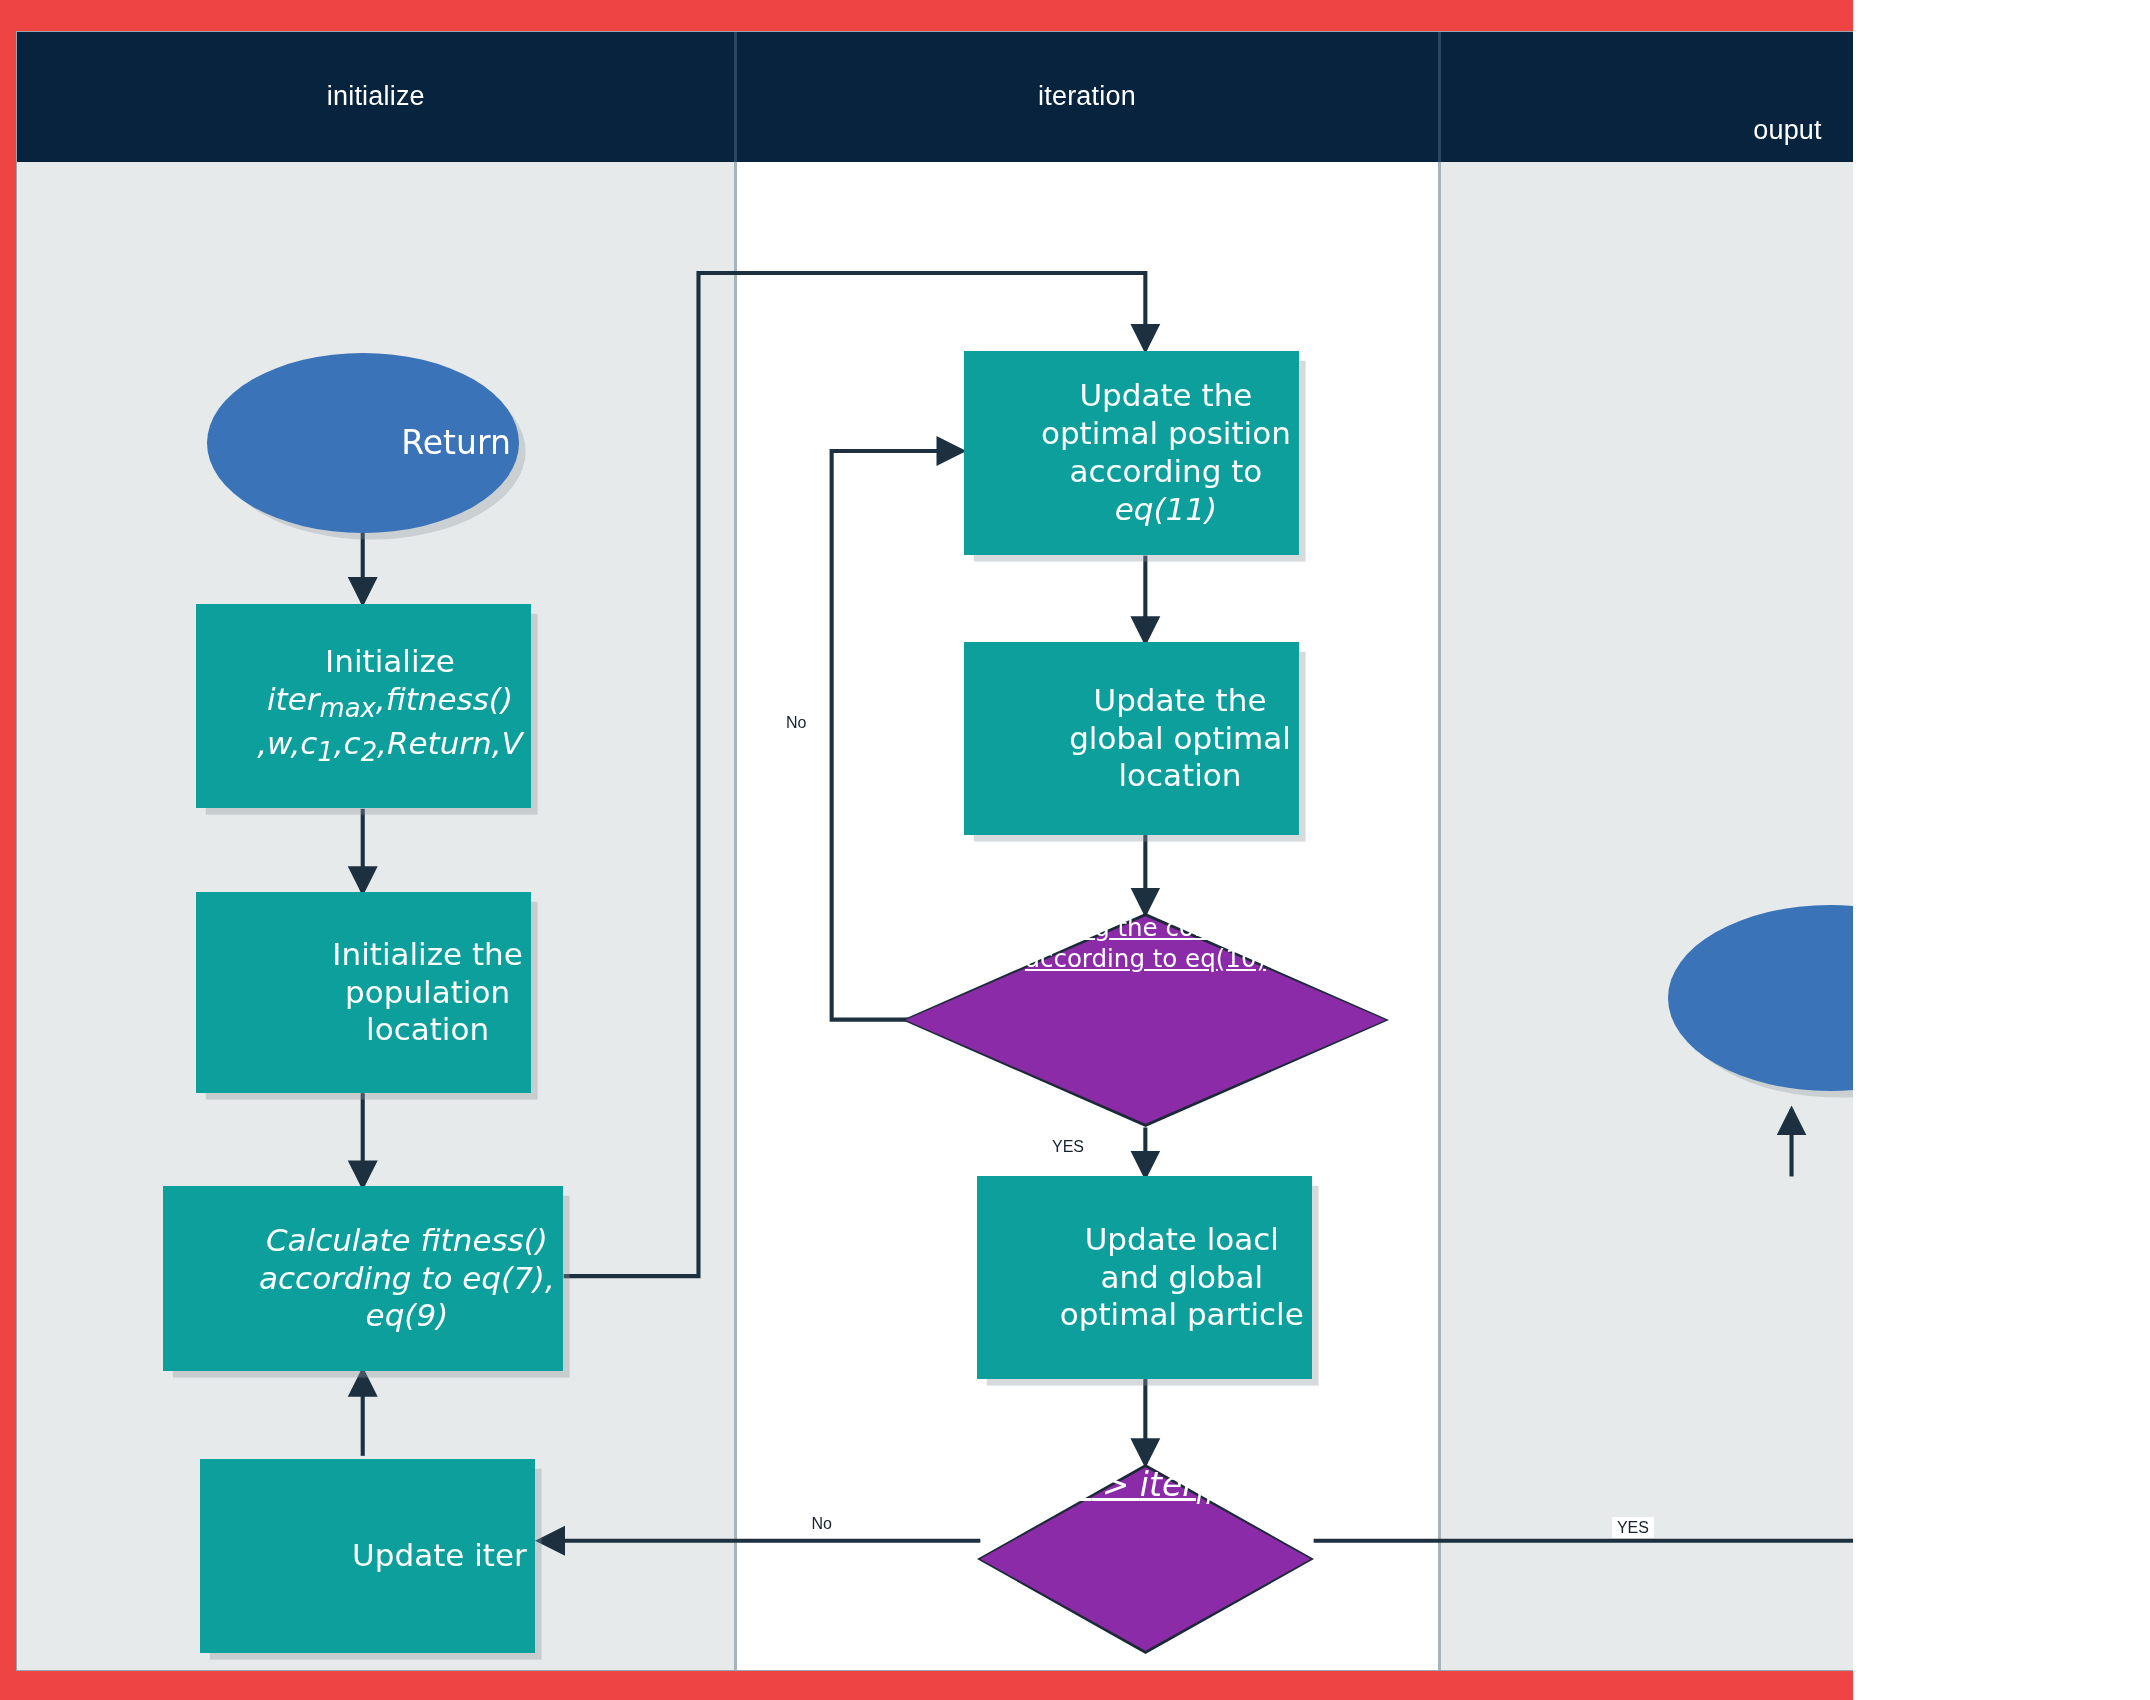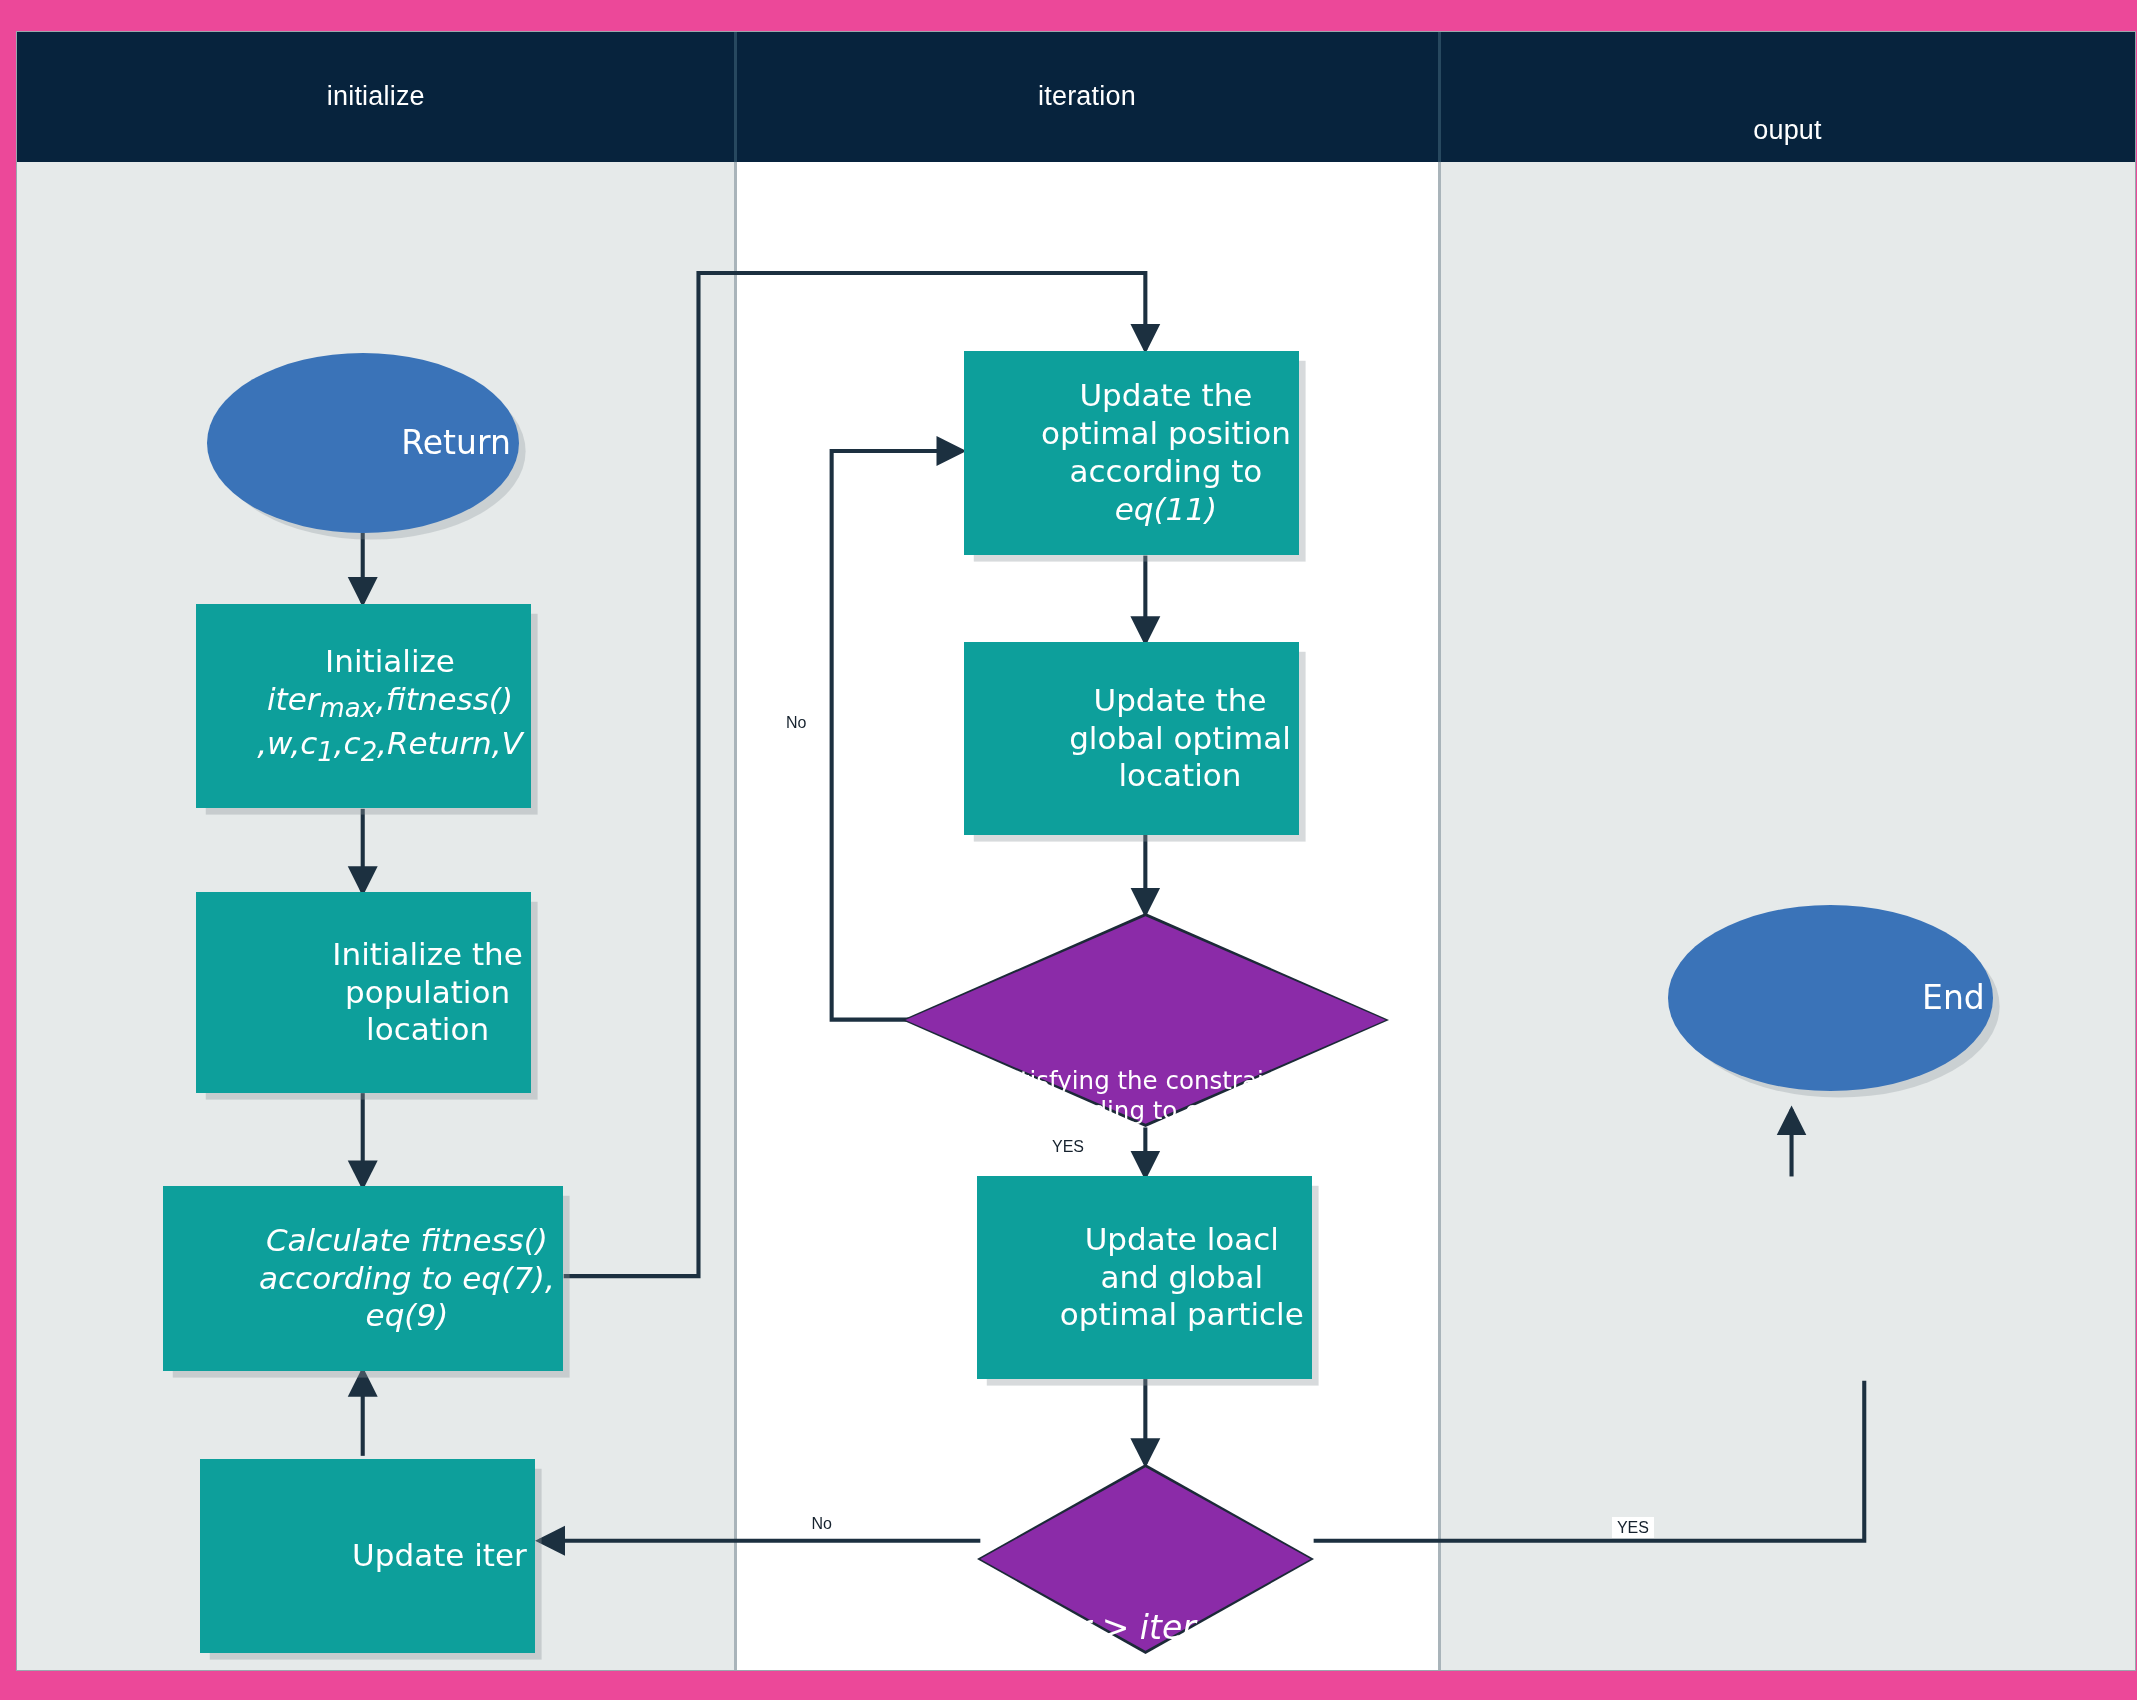--- a/index.html
+++ b/index.html
@@ -2,23 +2,23 @@
 <html style="font-size:13px"><head>
 <meta charset="utf-8">
 <style>
   html, body {
     margin: 0;
     padding: 0;
     background: #ffffff;
   }
   #canvas {
     position: relative;
-    width: 2137px;
+    width: 1853px;
     height: 1701px;
-    background: #ec4899;
+    background: #ef4444;
     font-family: "DejaVu Sans", sans-serif;
     overflow: hidden;
   }
 
   
   .lane-header-band {
     position: absolute;
     left: 16.3px;
     top: 31px;
     width: 2120px;
@@ -105,27 +105,28 @@
     position: absolute;
     left: 3.3px; top: 3.3px; right: 3.3px; bottom: 3.3px;
     background: #8B2BA8;
     clip-path: polygon(50% 0%, 100% 50%, 50% 100%, 0% 50%);
     z-index: 1;
   }
   .decision-label {
     position: absolute;
     inset: 0;
     display: flex;
-    align-items: flex-end;
+    align-items: flex-start;
     justify-content: center;
     text-align: center;
     color: #ffffff;
     z-index: 2;
     line-height: 1.25;
     font-family: "DejaVu Sans", sans-serif;
+    text-decoration: underline;
   }
 
   .italic { font-style: italic; }
 
   
   .edge-label {
     position: absolute;
     color: #16222E;
     font-size: 16px;
     font-family: "Liberation Sans", sans-serif;

